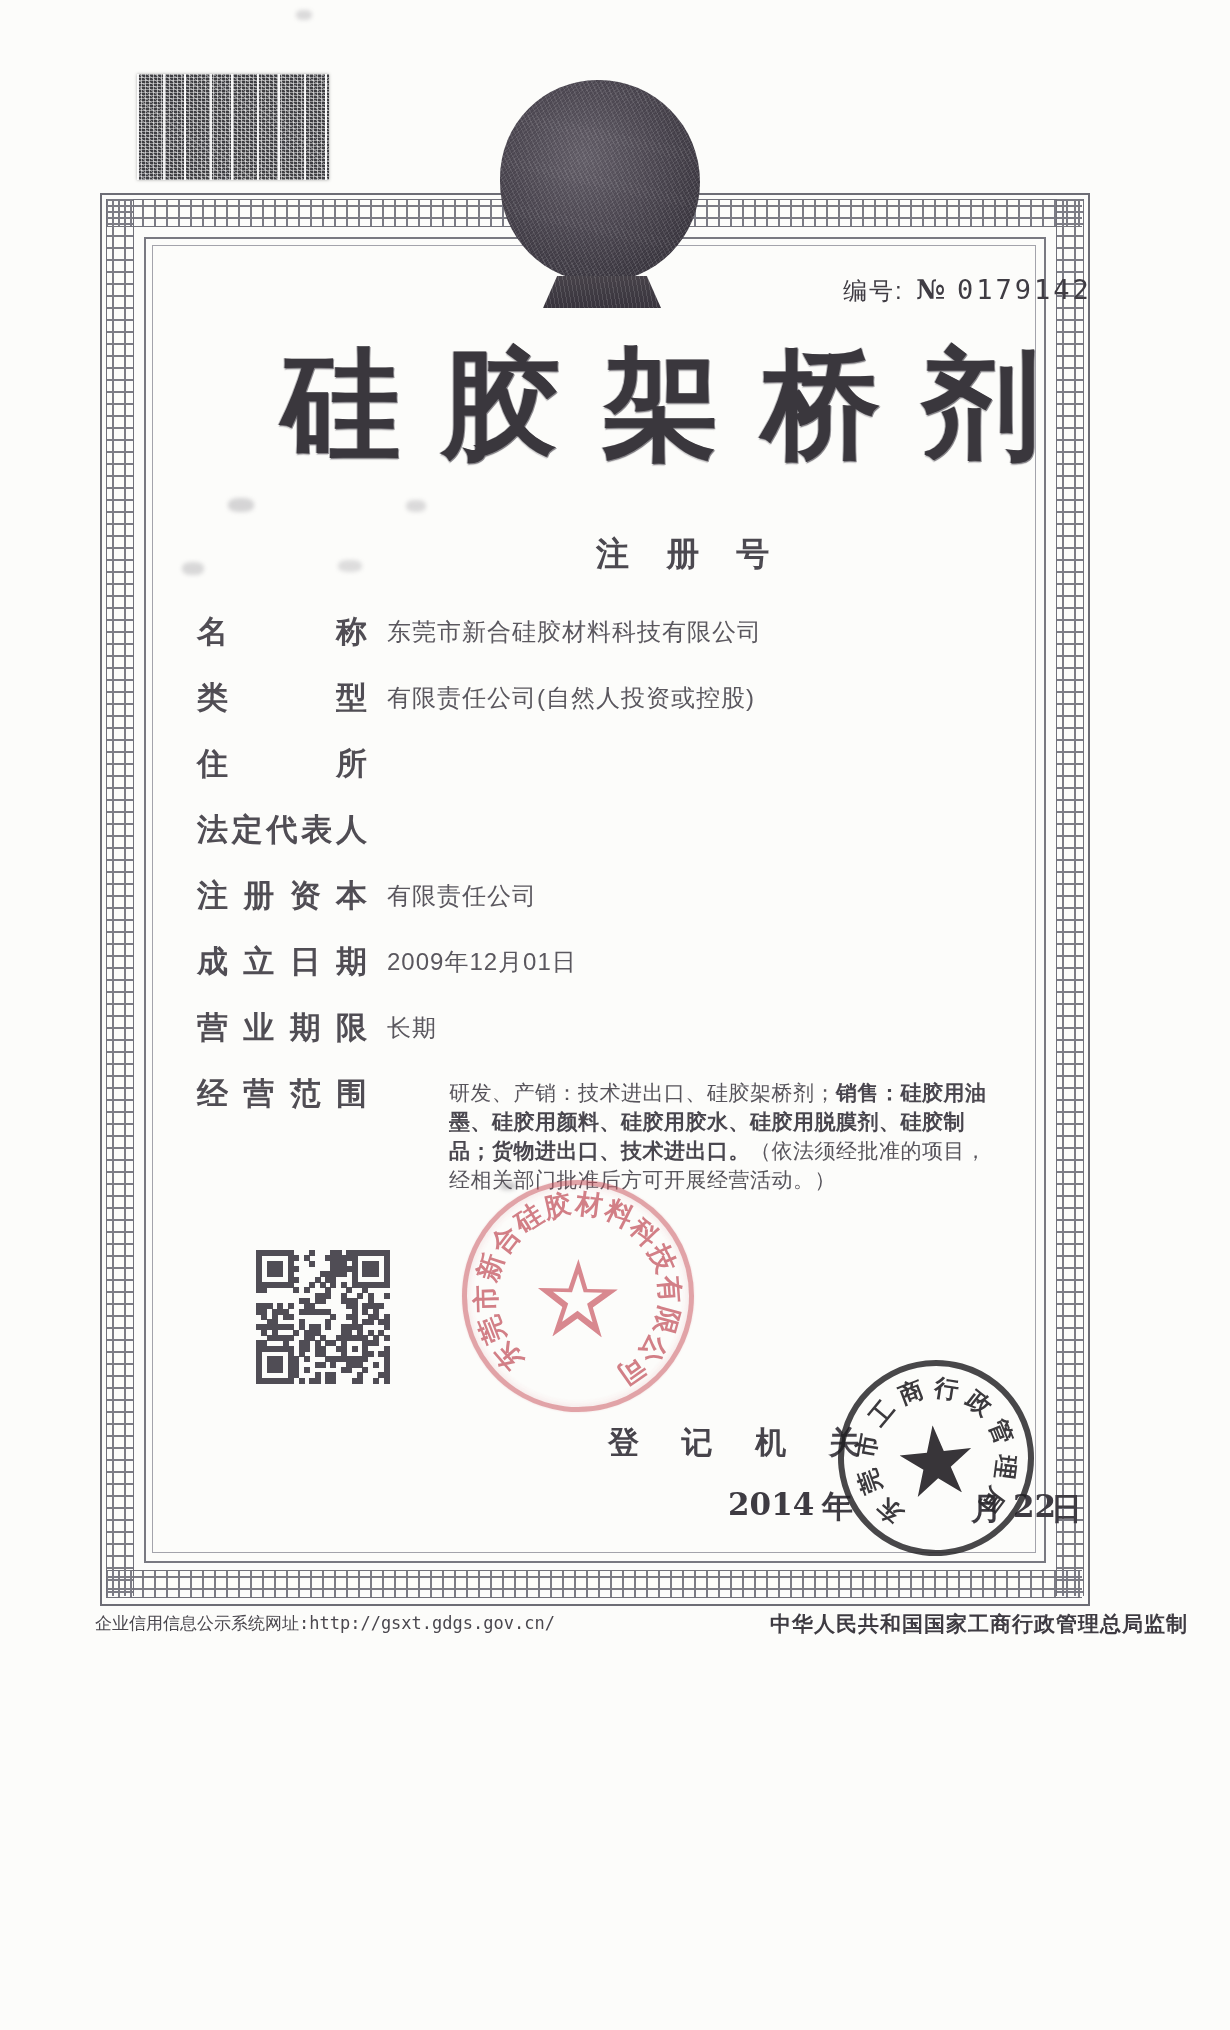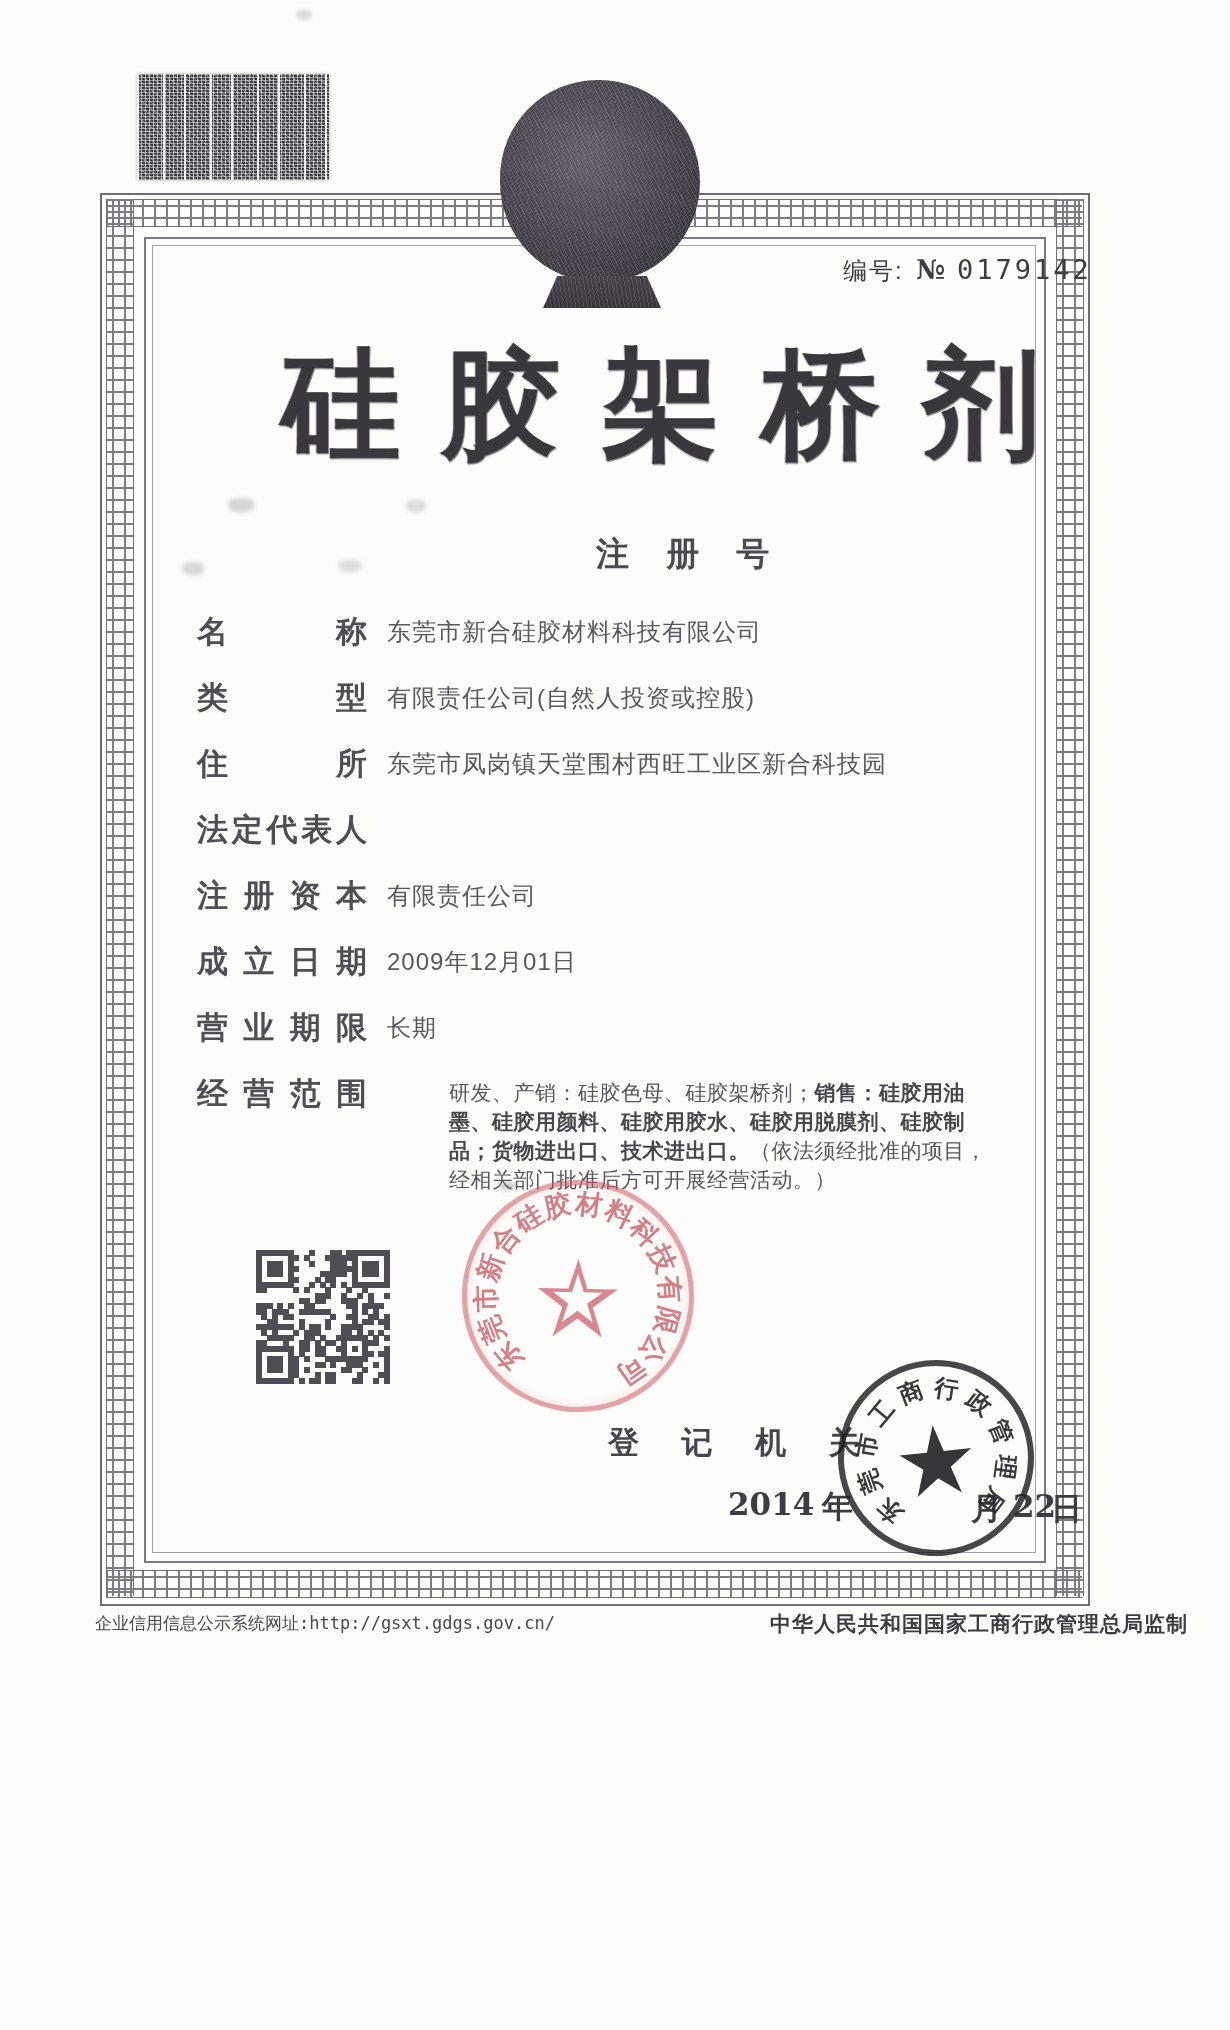--- a/index.html
+++ b/index.html
@@ -41,21 +41,21 @@
     background:
       repeating-linear-gradient(80deg, rgba(255,255,255,.12) 0 1px, transparent 1px 4px),
       linear-gradient(#474249,#38343d);
     filter:blur(.5px);
   }
 
   
   .serial{left:843px;top:254px;z-index:5;display:flex;align-items:baseline;gap:12px;color:#3f3c43;}
   .serial .pfx{font-size:24px;letter-spacing:2px;}
   .serial .numero{font-family:"DejaVu Serif","Liberation Serif",serif;font-weight:700;font-size:27px;}
-  .serial .digits{font-family:"DejaVu Sans Mono","Liberation Mono",monospace;font-size:27px;letter-spacing:3px;}
+  .serial .digits{font-family:"DejaVu Sans Mono","Liberation Mono",monospace;font-size:27px;letter-spacing:3px;margin-top:20px;}
 
   
   .frame-outline{left:100px;top:193px;width:986px;height:1409px;border:2px solid #6d6d75;z-index:1;}
   .band{z-index:2;}
   .band-h{
     left:106px;width:976px;height:26px;
     border-top:1px solid #71717a;border-bottom:1px solid #71717a;
     background-image:
       repeating-linear-gradient(90deg, #7c7c85 0 2px, transparent 2px 12px, #7c7c85 12px 14px, transparent 14px 24px),
       repeating-linear-gradient(180deg, transparent 0 5px, #7c7c85 5px 7px, transparent 7px 17px, #7c7c85 17px 19px, transparent 19px 26px);
@@ -203,21 +203,20 @@
         <span>型</span>
       </div>
     <div class="field-value">有限责任公司(自然人投资或控股)</div>
   </div>
 
   <div class="field-row">
     <div class="field-label">
         <span>住</span>
         <span>所</span>
       </div>
-    <div class="field-value">东莞市凤岗镇天堂围村西旺工业区新合科技园</div>
   </div>
 
   <div class="field-row">
     <div class="field-label">
         <span>法</span>
         <span>定</span>
         <span>代</span>
         <span>表</span>
         <span>人</span>
       </div>
@@ -253,21 +252,21 @@
     <div class="field-value">长期</div>
   </div>
 
   <div class="field-row">
     <div class="field-label">
         <span>经</span>
         <span>营</span>
         <span>范</span>
         <span>围</span>
       </div>
-    <div class="field-value scope-value"><span>研发、产销：硅胶色母、硅胶架桥剂；</span><span class="b">销售：硅胶用油墨、硅胶用颜料、硅胶用胶水、硅胶用脱膜剂、硅胶制品；货物进出口、技术进出口。</span><span>（依法须经批准的项目，经相关部门批准后方可开展经营活动。）</span></div>
+    <div class="field-value scope-value"><span>研发、产销：技术进出口、硅胶架桥剂；</span><span class="b">销售：硅胶用油墨、硅胶用颜料、硅胶用胶水、硅胶用脱膜剂、硅胶制品；货物进出口、技术进出口。</span><span>（依法须经批准的项目，经相关部门批准后方可开展经营活动。）</span></div>
   </div>
 </div>
 
 <div class="abs qr" id="qr">
     <div class="c" style="left: 0px; top: 0px; width: 6px; height: 6px;"></div>
     <div class="c" style="left: 5.32px; top: 0px; width: 6px; height: 6px;"></div>
     <div class="c" style="left: 10.64px; top: 0px; width: 6px; height: 6px;"></div>
     <div class="c" style="left: 15.96px; top: 0px; width: 6px; height: 6px;"></div>
     <div class="c" style="left: 21.28px; top: 0px; width: 6px; height: 6px;"></div>
     <div class="c" style="left: 26.6px; top: 0px; width: 6px; height: 6px;"></div>

